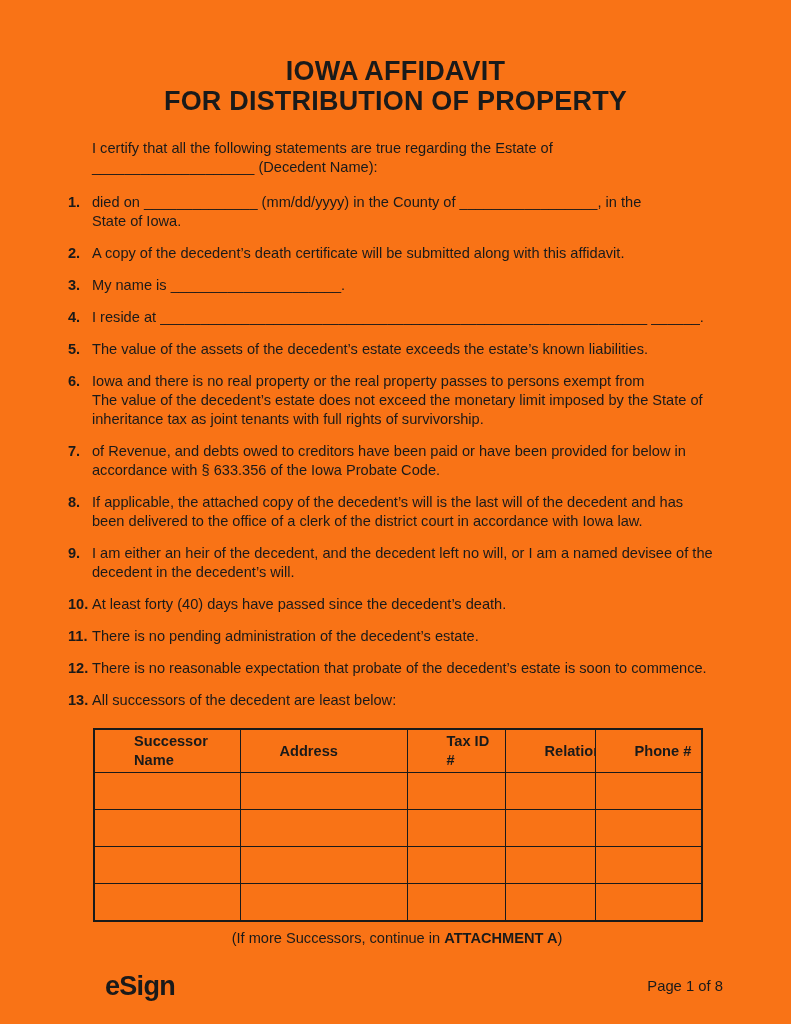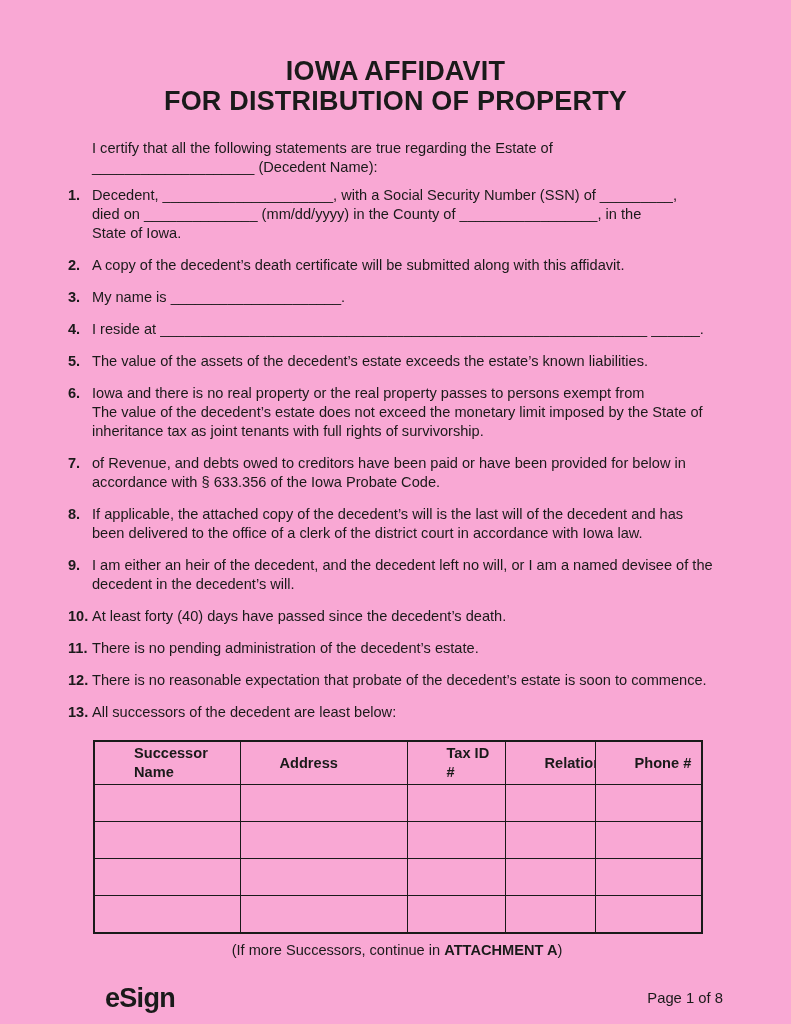--- a/index.html
+++ b/index.html
@@ -1,36 +1,36 @@
 <!DOCTYPE html>
 <html><head>
 <meta charset="utf-8">
 <style>
   html, body { margin: 0; padding: 0; background: #ffffff; }
   .page {
     position: relative;
     width: 791px;
     height: 1024px;
-    background: #f9a8d4;
+    background: #f97316;
     font-family: "Liberation Sans", sans-serif;
     color: #1a1a1a;
     font-size: 14.6px;
     line-height: 19px;
     overflow: hidden;
     box-sizing: border-box;
   }
   .title {
     padding-top: 56px;
     text-align: center;
     font-weight: bold;
     font-size: 27px;
     line-height: 30px;
     letter-spacing: 0.2px;
   }
-  .intro { margin: 23px 70px 9px 92px; }
+  .intro { margin: 23px 70px 16px 92px; }
   .items { margin-top: 9px; }
   .item { display: flex; margin: 0 64px 13px 68px; }
   .num { flex: 0 0 24px; width: 24px; font-weight: bold; }
   .txt { flex: 1; }
   .tline { white-space: pre; }
   table.successors {
     border-collapse: collapse;
     table-layout: fixed;
     width: 608px;
     margin: 18px 0 0 93px;
@@ -81,21 +81,20 @@
 
   <div class="intro">
     <div class="tline">I certify that all the following statements are true regarding the Estate of</div>
     <div class="tline">____________________ (Decedent Name):</div>
   </div>
 
   <div class="items" id="items-list">
       <div class="item">
         <div class="num">1.</div>
         <div class="txt">
-          <div class="tline">Decedent, _____________________, with a Social Security Number (SSN) of _________,</div>
           <div class="tline">died on ______________ (mm/dd/yyyy) in the County of _________________, in the</div>
           <div class="tline">State of Iowa.</div>
         </div>
       </div>
       <div class="item">
         <div class="num">2.</div>
         <div class="txt">
           <div class="tline">A copy of the decedent’s death certificate will be submitted along with this affidavit.</div>
         </div>
       </div>

